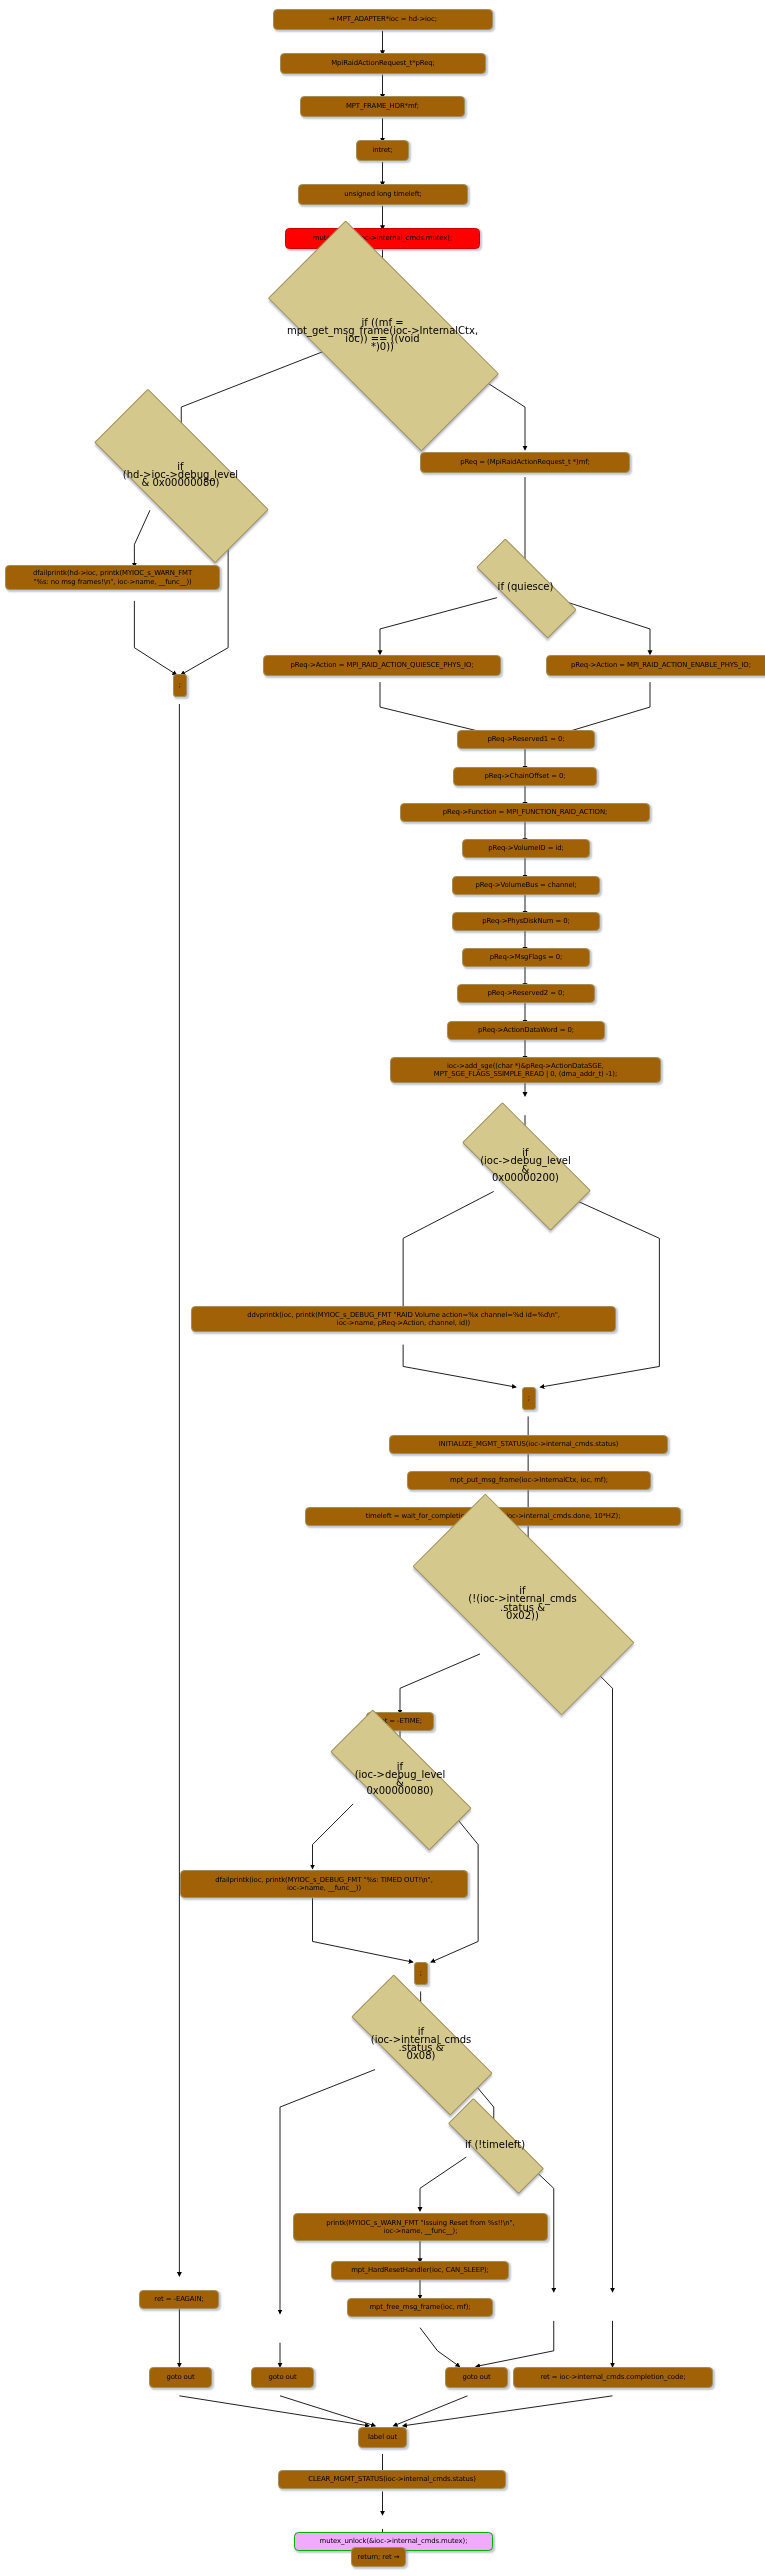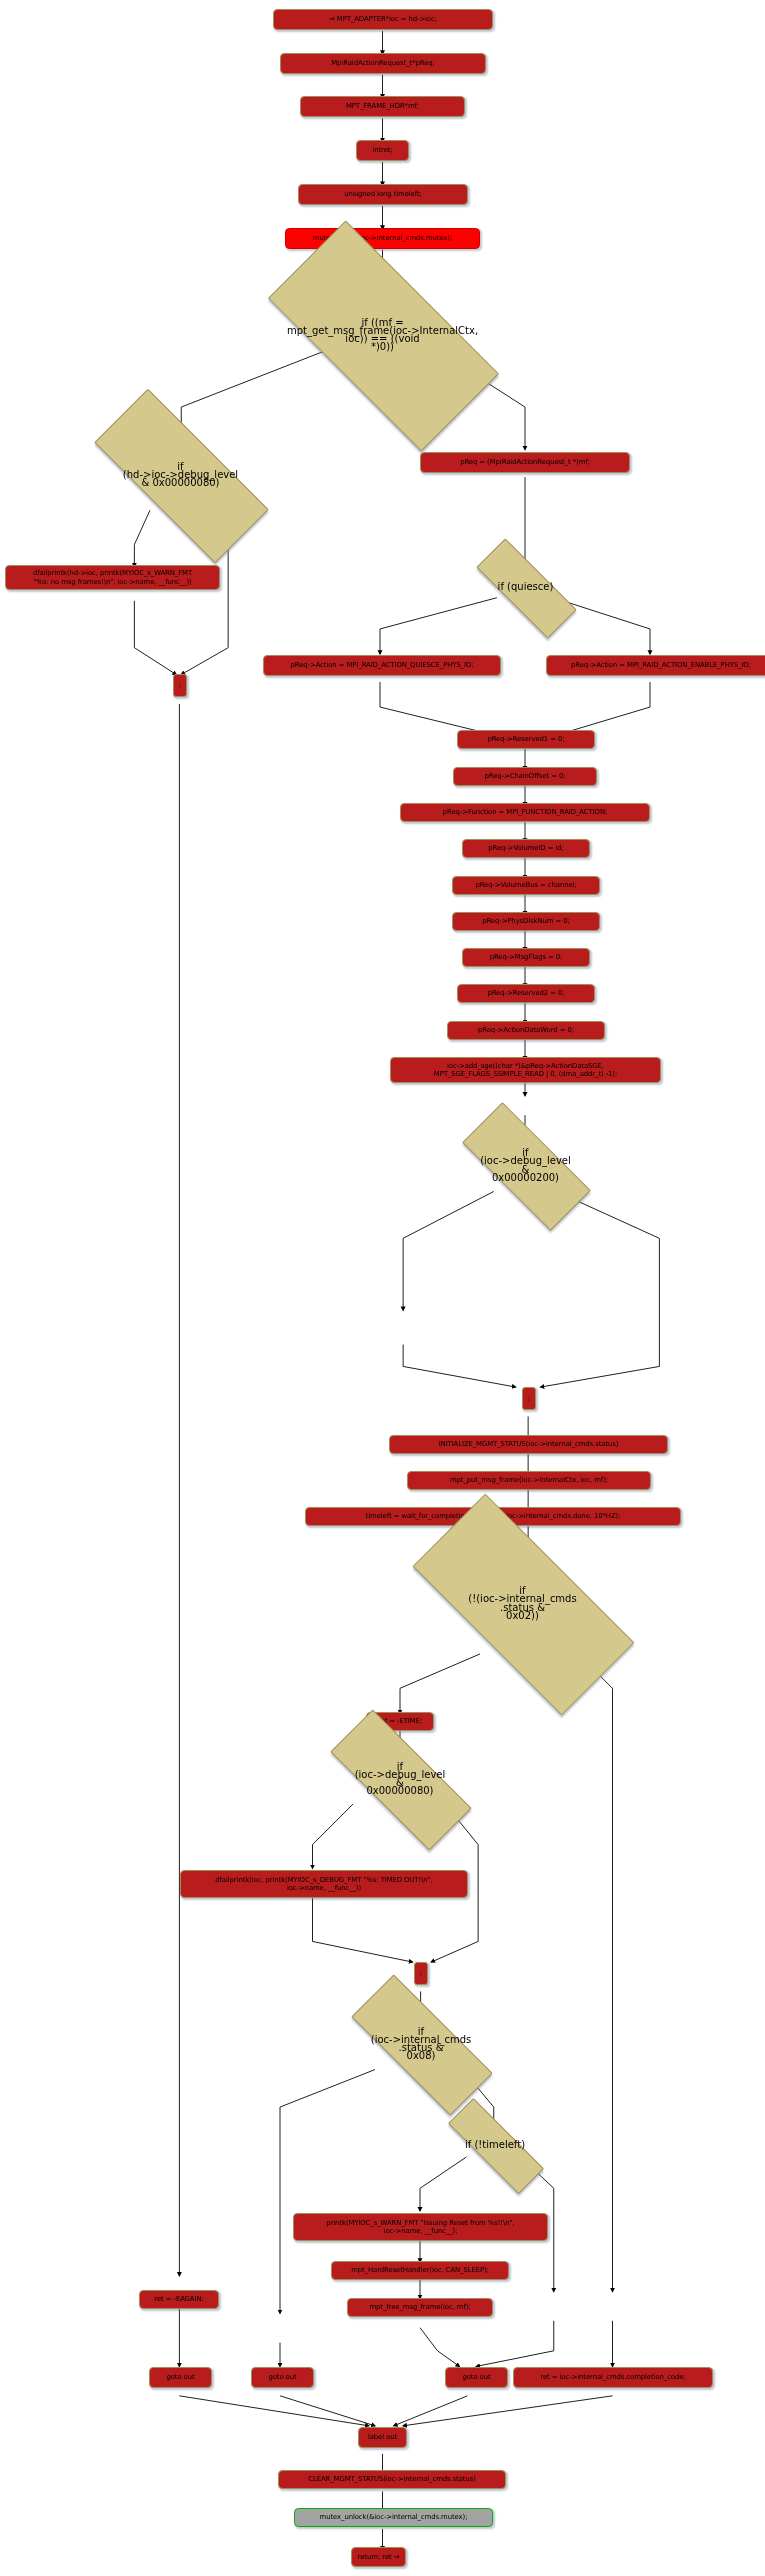--- a/index.html
+++ b/index.html
@@ -4,37 +4,37 @@
 <style>
   html,body{margin:0;padding:0;background:#ffffff;}
   body{width:765px;height:2576px;position:relative;
        font-family:"DejaVu Sans","Liberation Sans",sans-serif;}
   #canvas{position:relative;width:765px;height:2576px;overflow:hidden;}
   svg#edges{position:absolute;left:0;top:0;width:765px;height:2576px;}
 
   .node{
     position:absolute;
     box-sizing:border-box;
-    background:#b91c1c;
+    background:#a16207;
     border:0.6px solid #a09058;
     border-radius:4.4px;
     box-shadow:1.9px 1.9px 1.9px rgba(120,130,160,.45);
     color:#000;
     font-size:6.9px;
     line-height:8.1px;
     text-align:center;
     display:flex;
     align-items:center;
     justify-content:center;
     padding:1.9px 3.8px;
     white-space:pre-line;
     letter-spacing:-0.1px;
   }
   .node.red{background:#ff0000;border-color:#cc0000;}
-  .node.green{background:#a3a3a3;border-color:#00b000;}
+  .node.green{background:#f0abfc;border-color:#00b000;margin-top:24px;}
   .node.tiny{font-size:6.9px;border-radius:3.1px;}
 
   .diamond{
     position:absolute;
     color:#000;
     font-size:10px;
     line-height:8.1px;
     text-align:center;
     white-space:pre-line;
     display:flex;
@@ -211,20 +211,22 @@
 MPT_SGE_FLAGS_SSIMPLE_READ | 0, (dma_addr_t) -1);</div>
 
   <div class="diamond" style="left:464px;top:1138px;width:123px;height:55px;">
     <div class="dshape"></div>
     <div class="dtext">if
 (ioc-&gt;debug_level
 &amp;
 0x00000200)</div>
   </div>
 
+  <div class="node" style="left:191px;top:1306px;width:425px;height:26px;">ddvprintk(ioc, printk(MYIOC_s_DEBUG_FMT "RAID Volume action=%x channel=%d id=%d\n",
+ioc-&gt;name, pReq-&gt;Action, channel, id))</div>
 
   <div class="node tiny" style="left:522px;top:1387px;width:13.8px;height:22.5px;">;</div>
 
   <div class="node" style="left:389px;top:1435px;width:279px;height:19px;">INITIALIZE_MGMT_STATUS(ioc-&gt;internal_cmds.status)</div>
 
   <div class="node" style="left:407px;top:1471px;width:244px;height:19px;">mpt_put_msg_frame(ioc-&gt;InternalCtx, ioc, mf);</div>
 
   <div class="node" style="left:305px;top:1507px;width:376px;height:19px;">timeleft = wait_for_completion_timeout(&amp;ioc-&gt;internal_cmds.done, 10*HZ);</div>
 
   <div class="diamond" style="left:418px;top:1553px;width:209px;height:101px;">

